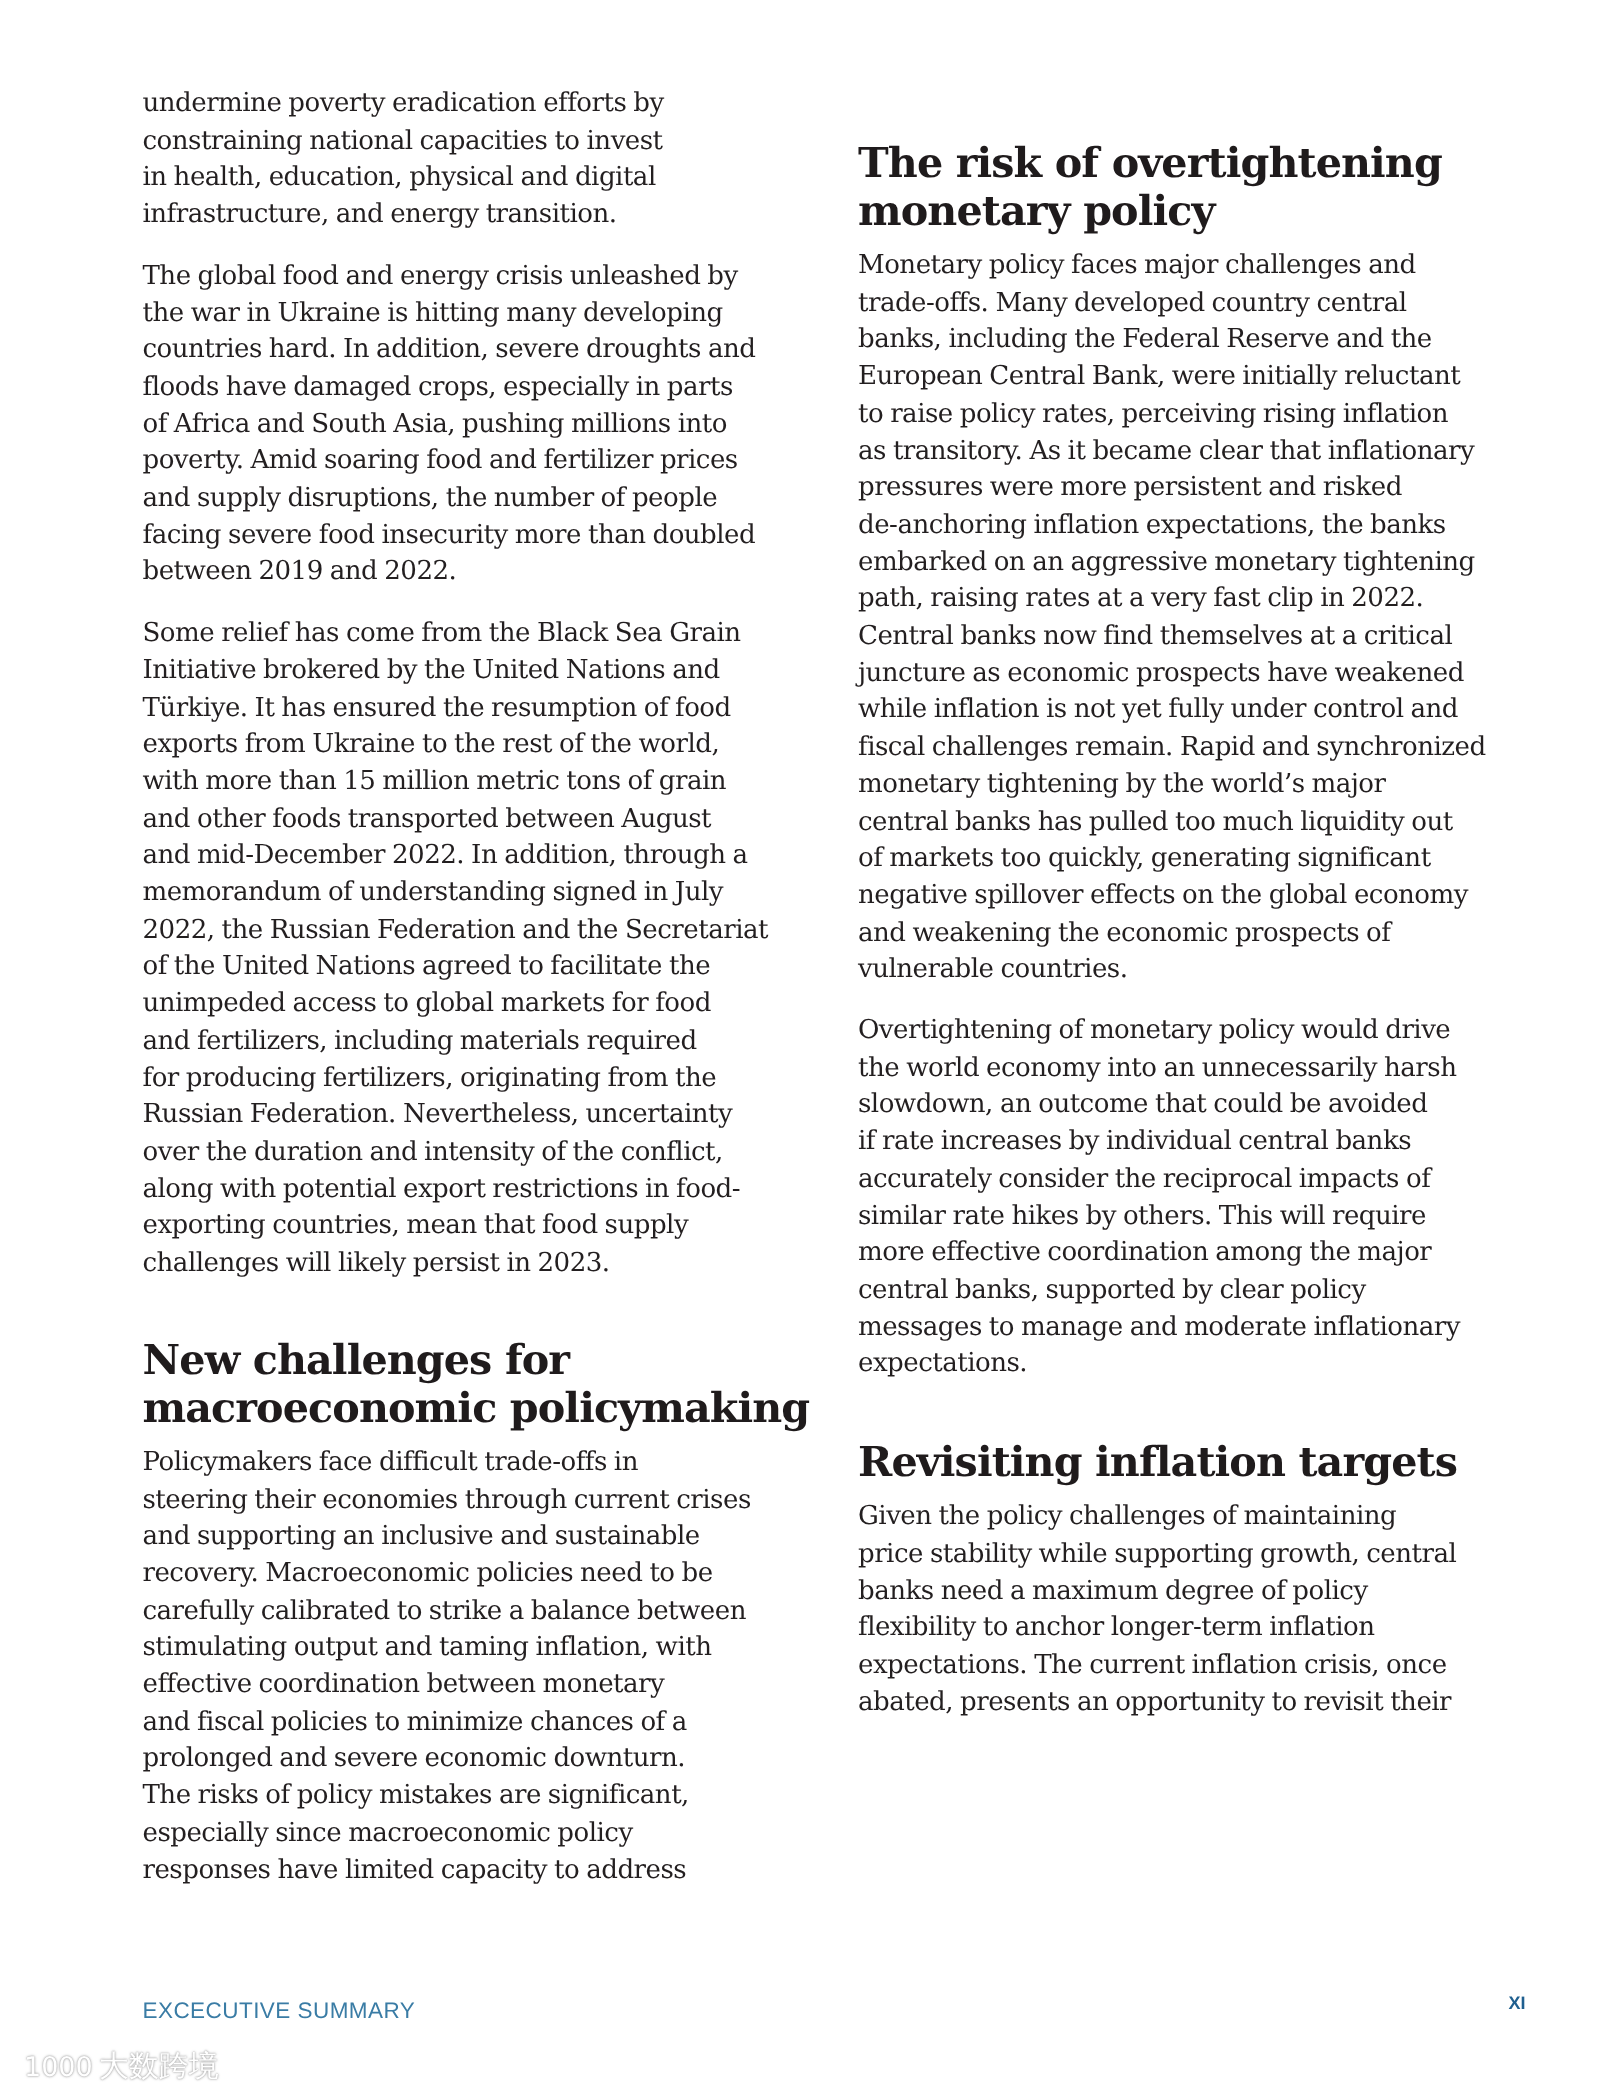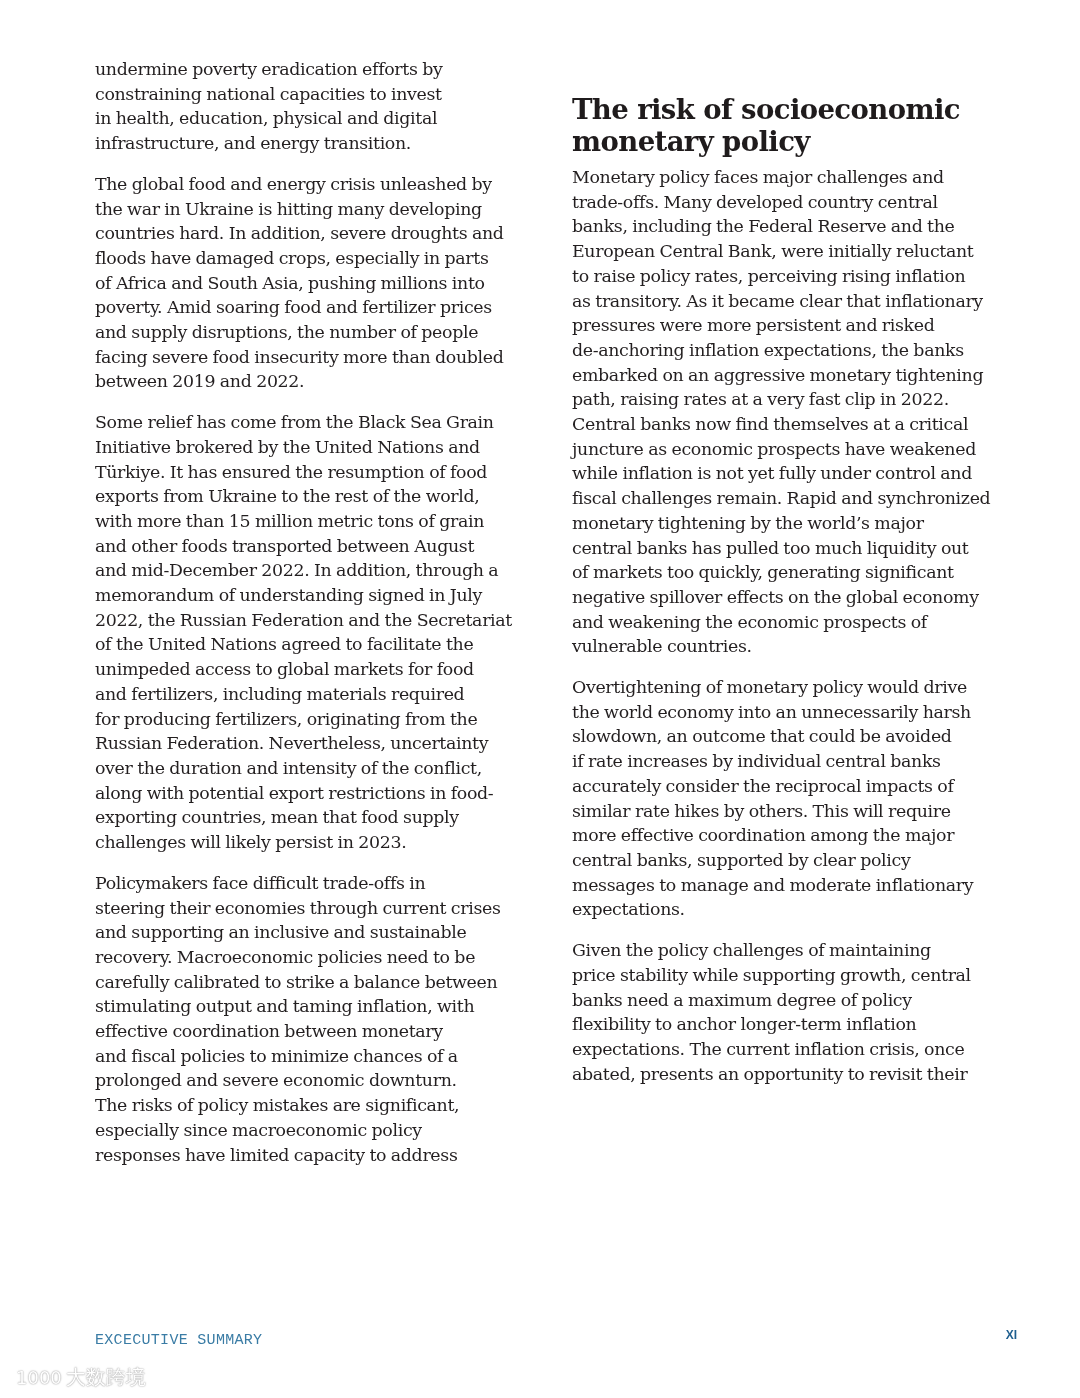--- a/index.html
+++ b/index.html
@@ -39,21 +39,21 @@
     color: #1f1b1c;
     white-space: pre-line;
   }
   .h-left-1 { margin-top: 36px; margin-bottom: 8px; }
   .h-right-1 { margin-top: 36px; margin-bottom: 8px; }
   .h-right-2 { margin-top: 37px; margin-bottom: 8px; }
   .footer-label {
     position: absolute;
     left: 95px;
     top: 1332px;
-    font-family: Liberation Mono, monospace;
+    font-family: Liberation Sans, sans-serif;
     font-size: 15px;
     letter-spacing: 0.3px;
     color: #3a7ca5;
   }
   .page-number {
     position: absolute;
     right: 63px;
     top: 1328px;
     font-family: "Liberation Sans", sans-serif;
     font-weight: bold;
@@ -104,36 +104,38 @@
 2022, the Russian Federation and the Secretariat
 of the United Nations agreed to facilitate the
 unimpeded access to global markets for food
 and fertilizers, including materials required
 for producing fertilizers, originating from the
 Russian Federation. Nevertheless, uncertainty
 over the duration and intensity of the conflict,
 along with potential export restrictions in food-
 exporting countries, mean that food supply
 challenges will likely persist in 2023.</p>
+  <h2 class="heading h-left-1">New challenges for
+macroeconomic policymaking</h2>
   <p class="para">Policymakers face difficult trade-offs in
 steering their economies through current crises
 and supporting an inclusive and sustainable
 recovery. Macroeconomic policies need to be
 carefully calibrated to strike a balance between
 stimulating output and taming inflation, with
 effective coordination between monetary
 and fiscal policies to minimize chances of a
 prolonged and severe economic downturn.
 The risks of policy mistakes are significant,
 especially since macroeconomic policy
 responses have limited capacity to address</p>
 </div>
 
 <div class="column col-right">
-  <h2 class="heading h-right-1">The risk of socioeconomic
+  <h2 class="heading h-right-1">The risk of overtightening
 monetary policy</h2>
   <p class="para">Monetary policy faces major challenges and
 trade-offs. Many developed country central
 banks, including the Federal Reserve and the
 European Central Bank, were initially reluctant
 to raise policy rates, perceiving rising inflation
 as transitory. As it became clear that inflationary
 pressures were more persistent and risked
 de-anchoring inflation expectations, the banks
 embarked on an aggressive monetary tightening
@@ -151,20 +153,21 @@
   <p class="para">Overtightening of monetary policy would drive
 the world economy into an unnecessarily harsh
 slowdown, an outcome that could be avoided
 if rate increases by individual central banks
 accurately consider the reciprocal impacts of
 similar rate hikes by others. This will require
 more effective coordination among the major
 central banks, supported by clear policy
 messages to manage and moderate inflationary
 expectations.</p>
+  <h2 class="heading h-right-2">Revisiting inflation targets</h2>
   <p class="para">Given the policy challenges of maintaining
 price stability while supporting growth, central
 banks need a maximum degree of policy
 flexibility to anchor longer-term inflation
 expectations. The current inflation crisis, once
 abated, presents an opportunity to revisit their</p>
 </div>
 
 <div class="footer-label">EXCECUTIVE SUMMARY</div>
 <div class="page-number">XI</div>

